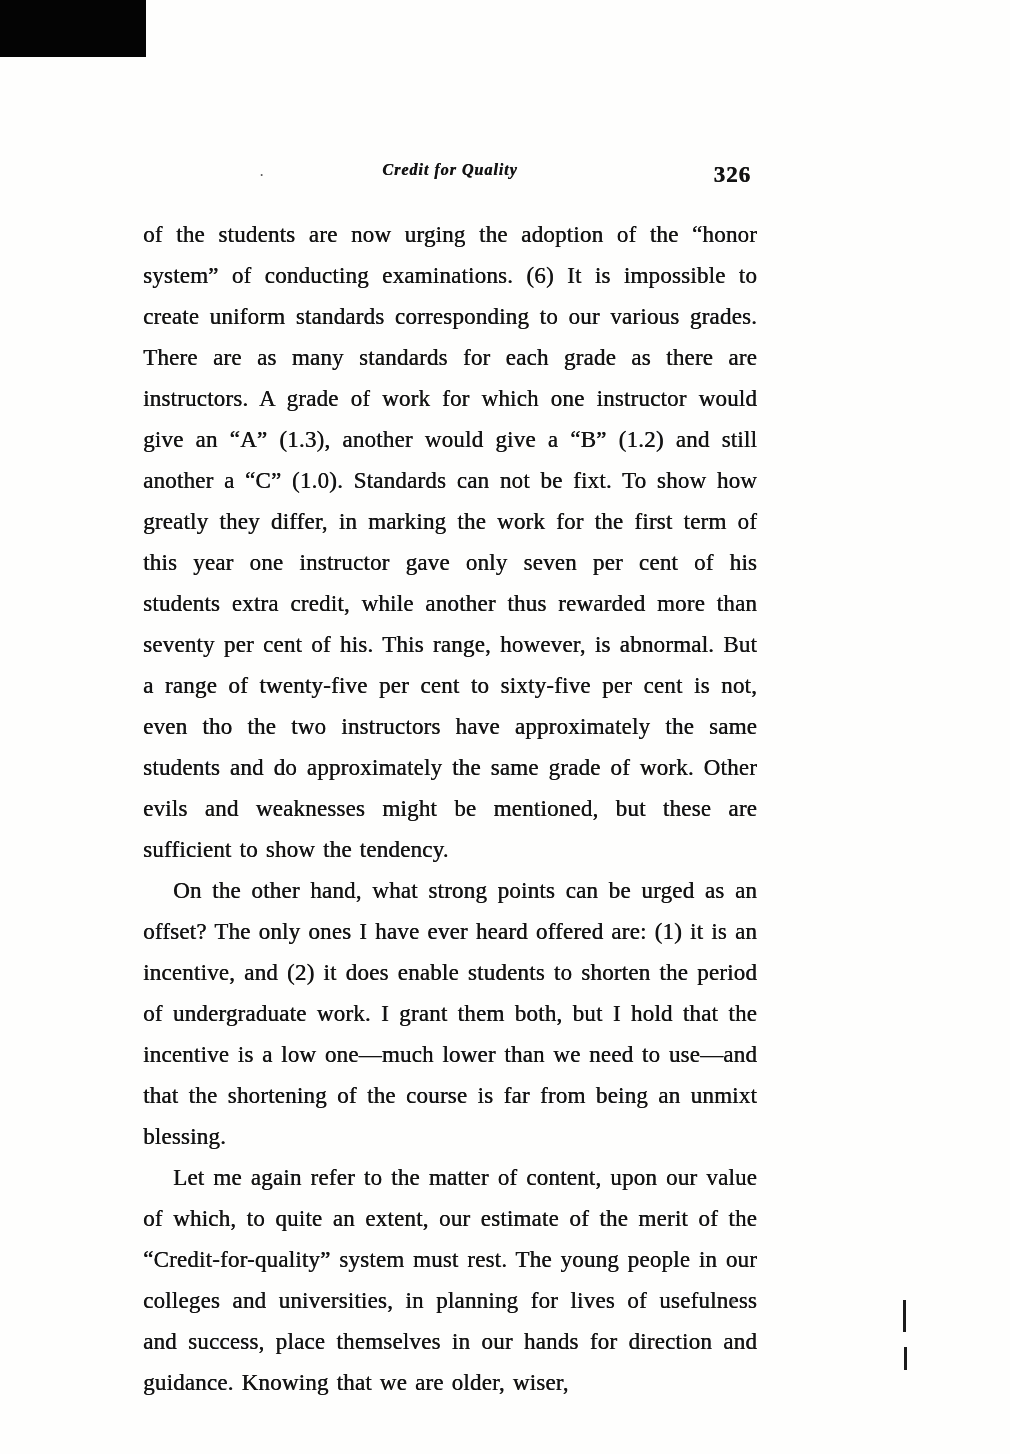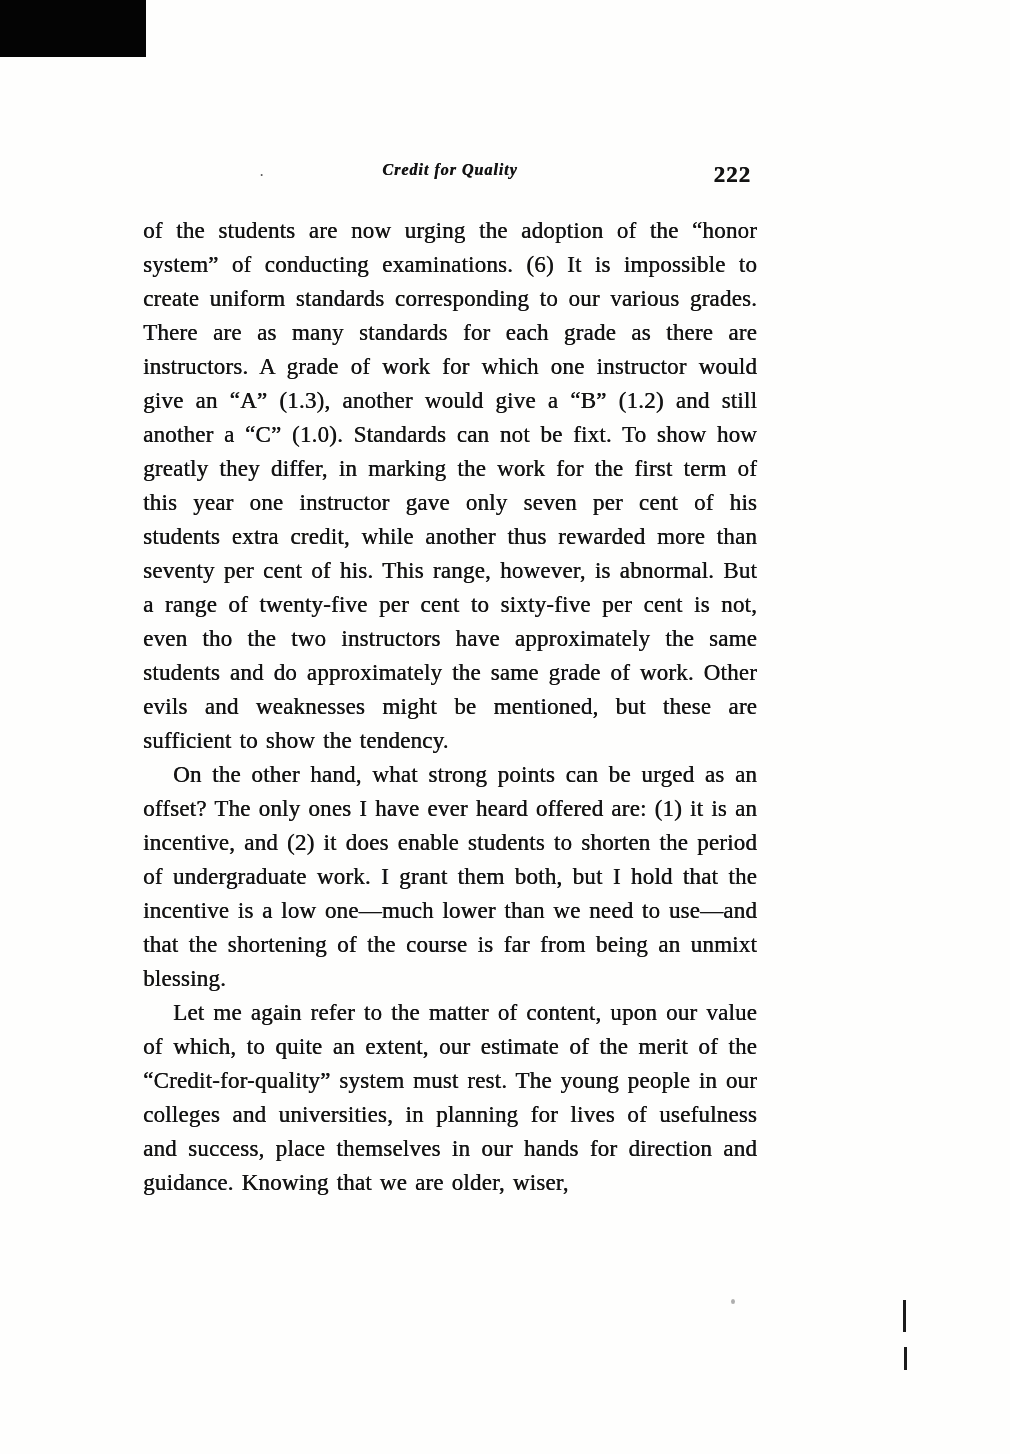--- a/index.html
+++ b/index.html
@@ -55,21 +55,21 @@
     letter-spacing: 1px;
     text-shadow: 0.4px 0 0 currentColor;
   }
   
   .content {
     position: absolute;
     left: 143px;
     top: 214px;
     width: 614px;
     font-size: 23px;
-    line-height: 34px;
+    line-height: 41px;
     text-align: justify;
     word-spacing: 2px;
     letter-spacing: 0.2px;
     text-shadow: 0.4px 0 0 currentColor;
   }
   .content p { text-indent: 30px; }
   .content p.no-indent { text-indent: 0; }
   
   .tick {
     position: absolute;
@@ -90,21 +90,21 @@
 </head>
 <body>
 
 <div class="page">
 
   <div class="corner-black"></div>
 
   <div class="header-row">
     <span class="header-dot">·</span>
     <span class="running-title">Credit for Quality</span>
-    <span class="page-number">222</span>
+    <span class="page-number">326</span>
   </div>
 
   <div class="content">
     <p class="no-indent">of the students are now urging the adoption of the “honor system” of conducting examinations.  (6) It is impossible to create uniform standards corresponding to our various grades.  There are as many standards for each grade as there are instructors. A grade of work for which one instructor would give an “A” (1.3), another would give a “B” (1.2) and still another a “C” (1.0).  Standards can not be fixt.  To show how greatly they differ, in marking the work for the first term of this year one instructor gave only seven per cent of his students extra credit, while another thus rewarded more than seventy per cent of his.  This range, however, is abnormal.  But a range of twenty-five per cent to sixty-five per cent is not, even tho the two instructors have approximately the same students and do approximately the same grade of work.  Other evils and weaknesses might be mentioned, but these are sufficient to show the tendency.</p>
     <p>On the other hand, what strong points can be urged as an offset?  The only ones I have ever heard offered are: (1) it is an incentive, and (2) it does enable students to shorten the period of undergraduate work.  I grant them both, but I hold that the incentive is a low one—much lower than we need to use—and that the shortening of the course is far from being an unmixt blessing.</p>
     <p>Let me again refer to the matter of content, upon our value of which, to quite an extent, our estimate of the merit of the “Credit-for-quality” system must rest.  The young people in our colleges and universities, in planning for lives of usefulness and success, place themselves in our hands for direction and guidance.  Knowing that we are older, wiser,</p>
   </div>
 
   <div class="faint-dot"></div>
   <div class="tick tick-1"></div>

